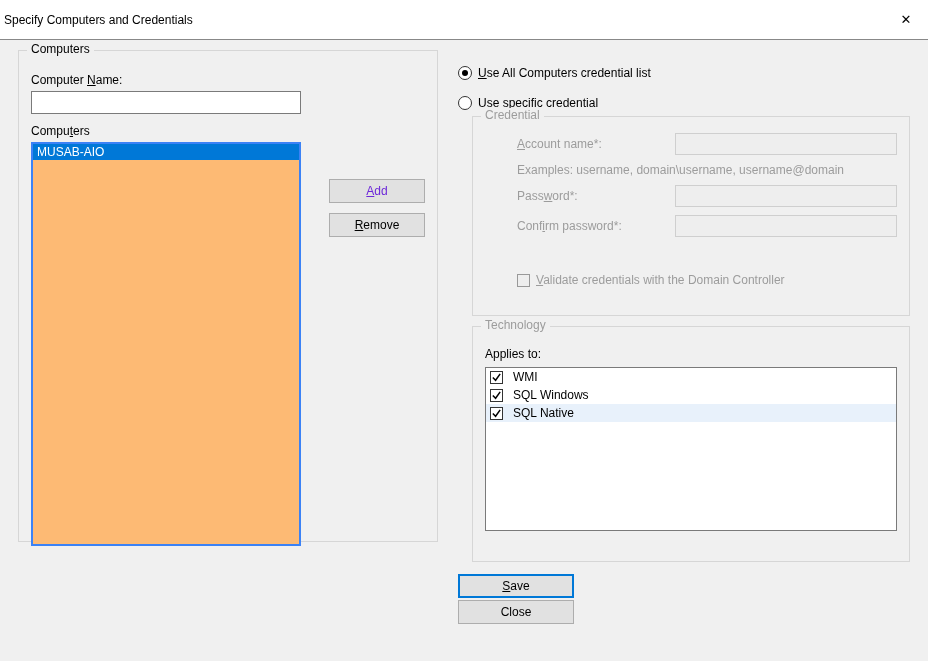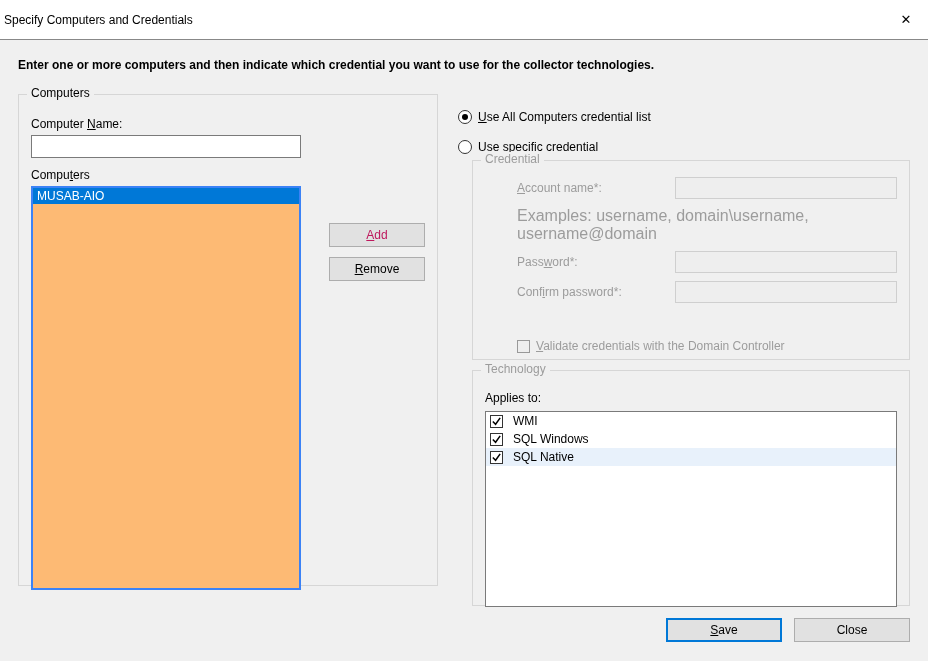--- a/index.html
+++ b/index.html
@@ -86,75 +86,74 @@
   .col-btns { position: absolute; left: 310px; top: 128px; width: 96px; }
   .winbtn {
     width: 96px; height: 24px;
     background: #e1e1e1;
     border: 1px solid #adadad;
     font-family: inherit; font-size: 12px;
     display: flex; align-items: center; justify-content: center;
     margin-bottom: 10px;
     cursor: default;
   }
-  .winbtn.disabled { color: #be185d; }
+  .winbtn.disabled { color: #6d28d9; }
 
   .underline-first { text-decoration: underline; text-decoration-thickness:1px;}
 
   .radio-row { display:flex; align-items:center; gap:6px; margin: 16px 0 14px 0; }
   .radio {
     width:14px; height:14px; border:1px solid #333; border-radius:50%;
     display:inline-flex; align-items:center; justify-content:center;
     background:#fff;
   }
   .radio .dot { width:6px; height:6px; border-radius:50%; background:#000; }
 
   .cred-grid { display:grid; grid-template-columns: 140px 1fr; column-gap:18px; row-gap:8px; align-items:center; }
   .cred-input {
     height:22px; border:1px solid #cfcfcf; background:#eee;
   }
-  .examples { grid-column: 1 / span 2; color:#9c9c9c; font-size:16px; }
+  .examples { grid-column: 1 / span 2; color:#9c9c9c; font-size:12px; }
 
   .chk {
     width:13px; height:13px; border:1px solid #999; background:#eee;
     display:inline-flex; align-items:center; justify-content:center;
     margin-right:6px; vertical-align:middle;
   }
   .chk.enabled { border-color:#333; background:#fff; }
   .chk svg { width:11px; height:11px; }
 
   .tech-list {
     border: 1px solid #7a7a7a;
     background: #fff;
-    height: 196px;
+    height: 164px;
     overflow:auto;
   }
   .tech-row {
     display:flex; align-items:center; padding:2px 4px; gap:4px; border-bottom:0;
   }
   .tech-row.highlight { background:#e8f1fb; }
 
   .footer {
-    display:flex; justify-content:flex-end; gap:12px; margin-top:12px;
+    display:flex; justify-content:flex-end; gap:2px; margin-top:12px;flex-direction:column;
   }
   .footer .winbtn { width:116px; height:24px; margin:0; }
   .footer .winbtn.default { border:2px solid #0078d7; background:#e1e1e1; }
 
   .applies-label { color:#000; margin:4px 0 6px 0; display:block;}
 </style>
 </head>
 <body>
 
 <div class="titlebar">
   <span class="title">Specify Computers and Credentials</span>
   <div class="close-btn">✕</div>
 </div>
 
 <div class="dialog-body">
-  <div class="instruction">Enter one or more computers and then indicate which credential you want to use for the collector technologies.</div>
 
   <div class="columns">
 
     <div class="left-col">
       <div class="group" style="height:492px;">
         <div class="group-legend">Computers</div>
 
         <label class="field-label">
           Computer <span class="underline-first">N</span>ame:
         </label>

